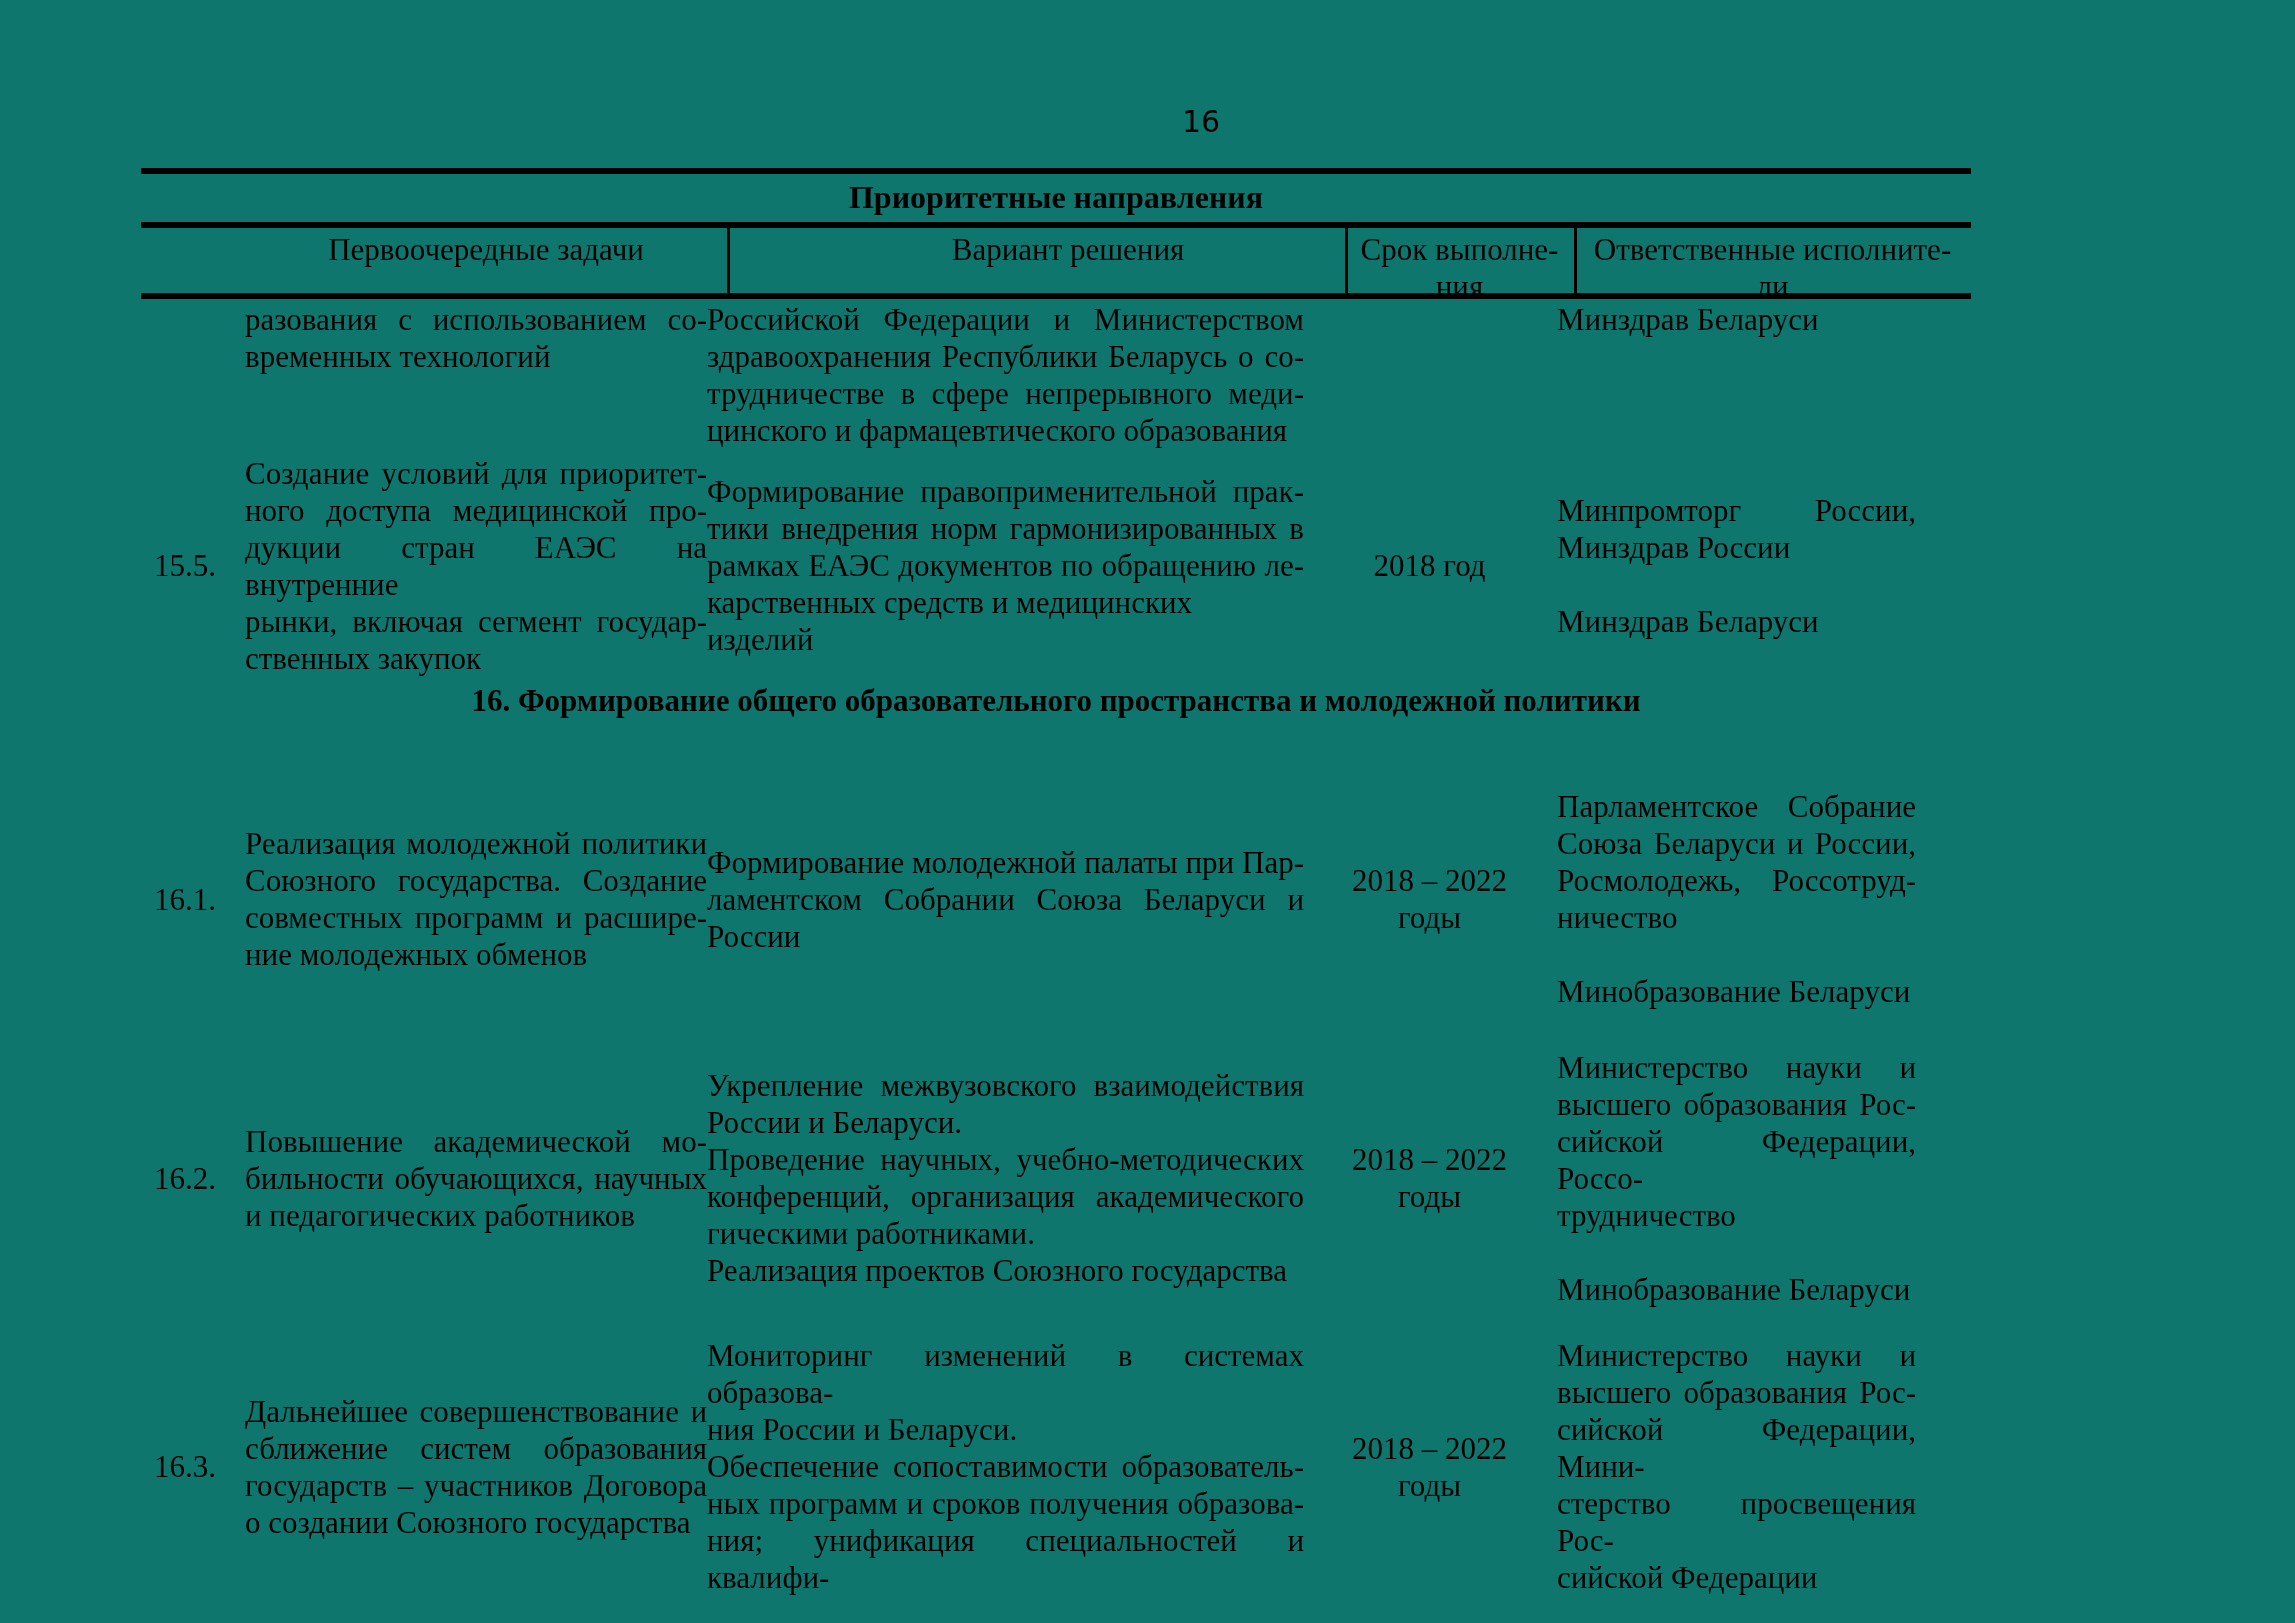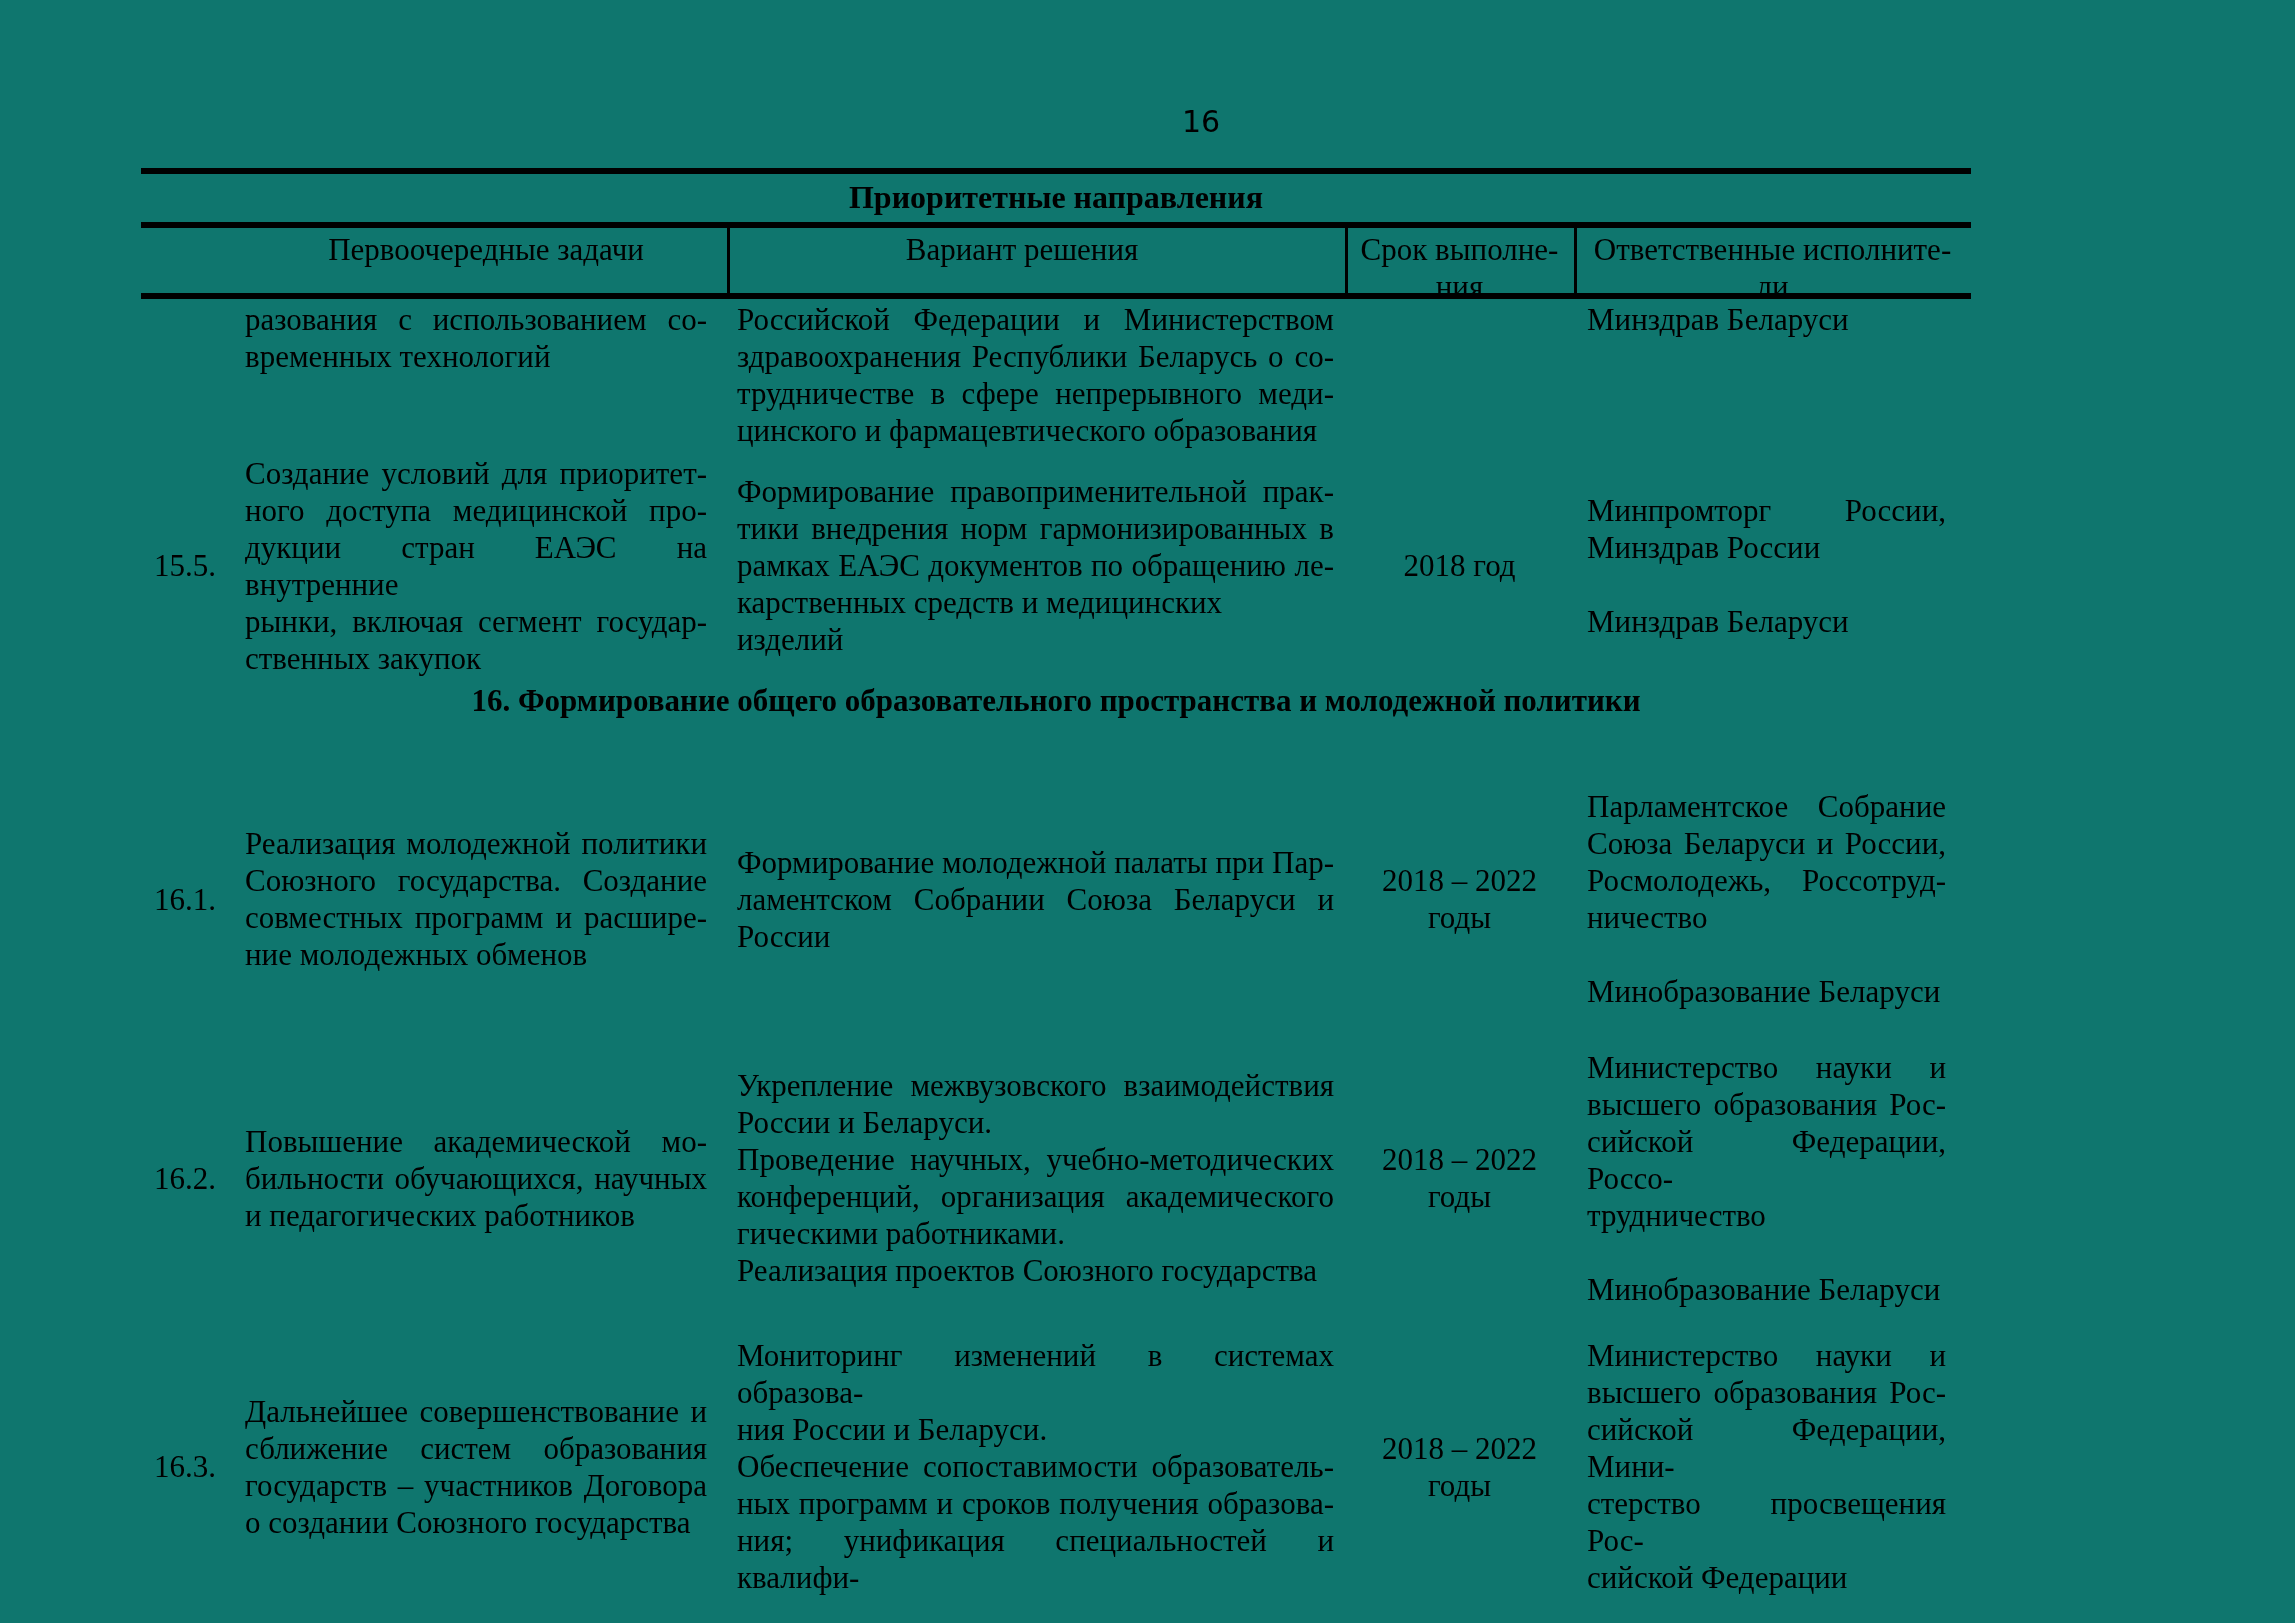--- a/index.html
+++ b/index.html
@@ -7,35 +7,35 @@
         font-family:"Liberation Serif", serif;color:#000;}
   .page-number{position:absolute;top:105px;left:1182px;font-family:"DejaVu Sans", sans-serif;
         font-size:30px;line-height:34px;}
   .hline{position:absolute;left:141px;width:1830px;height:5.9px;background:#000;}
   .l1{top:168px}.l2{top:222px}.l3{top:293px}
   .tbl-title{position:absolute;top:178px;left:141px;width:1830px;text-align:center;
         font-weight:bold;font-size:32px;line-height:39px;}
   .thead{position:absolute;top:228px;left:141px;width:1830px;height:65px;}
   .th{position:absolute;top:2.6px;text-align:center;font-size:31px;line-height:37px;}
   .th-tasks{left:104px;width:482px;}
-  .th-solution{left:570px;width:622px;}
+  .th-solution{left:616px;width:622px;}
   .th-term{left:1204px;width:229px;}
   .th-resp{left:1433px;width:397px;}
   .vline{position:absolute;top:0;height:65px;width:2.6px;background:#000;}
   .v1{left:586px}.v2{left:1204px}.v3{left:1433px}
   .section-heading{position:absolute;left:141px;width:1830px;top:682px;text-align:center;
         font-weight:bold;font-size:31px;line-height:37px;}
   .row{position:absolute;left:141px;width:1830px;display:flex;}
   .cell{font-size:31px;line-height:37px;}
   .line{min-height:37px;}
   .line.j{text-align:justify;text-align-last:justify;}
   .line.l{text-align:left;}
   .line.c{text-align:center;}
   .c-num{width:104px;box-sizing:border-box;padding-left:13px;}
-  .c-task{width:462px;margin-right:30px;}
+  .c-task{width:462px;}
   .c-solution{width:597px;margin-right:11px;}
   .c-term{width:229px;}
   .c-resp{width:359px;margin-left:13px;}
 </style>
 </head>
 <body>
 
 <div class="page">
   <div class="page-number">16</div>
 

